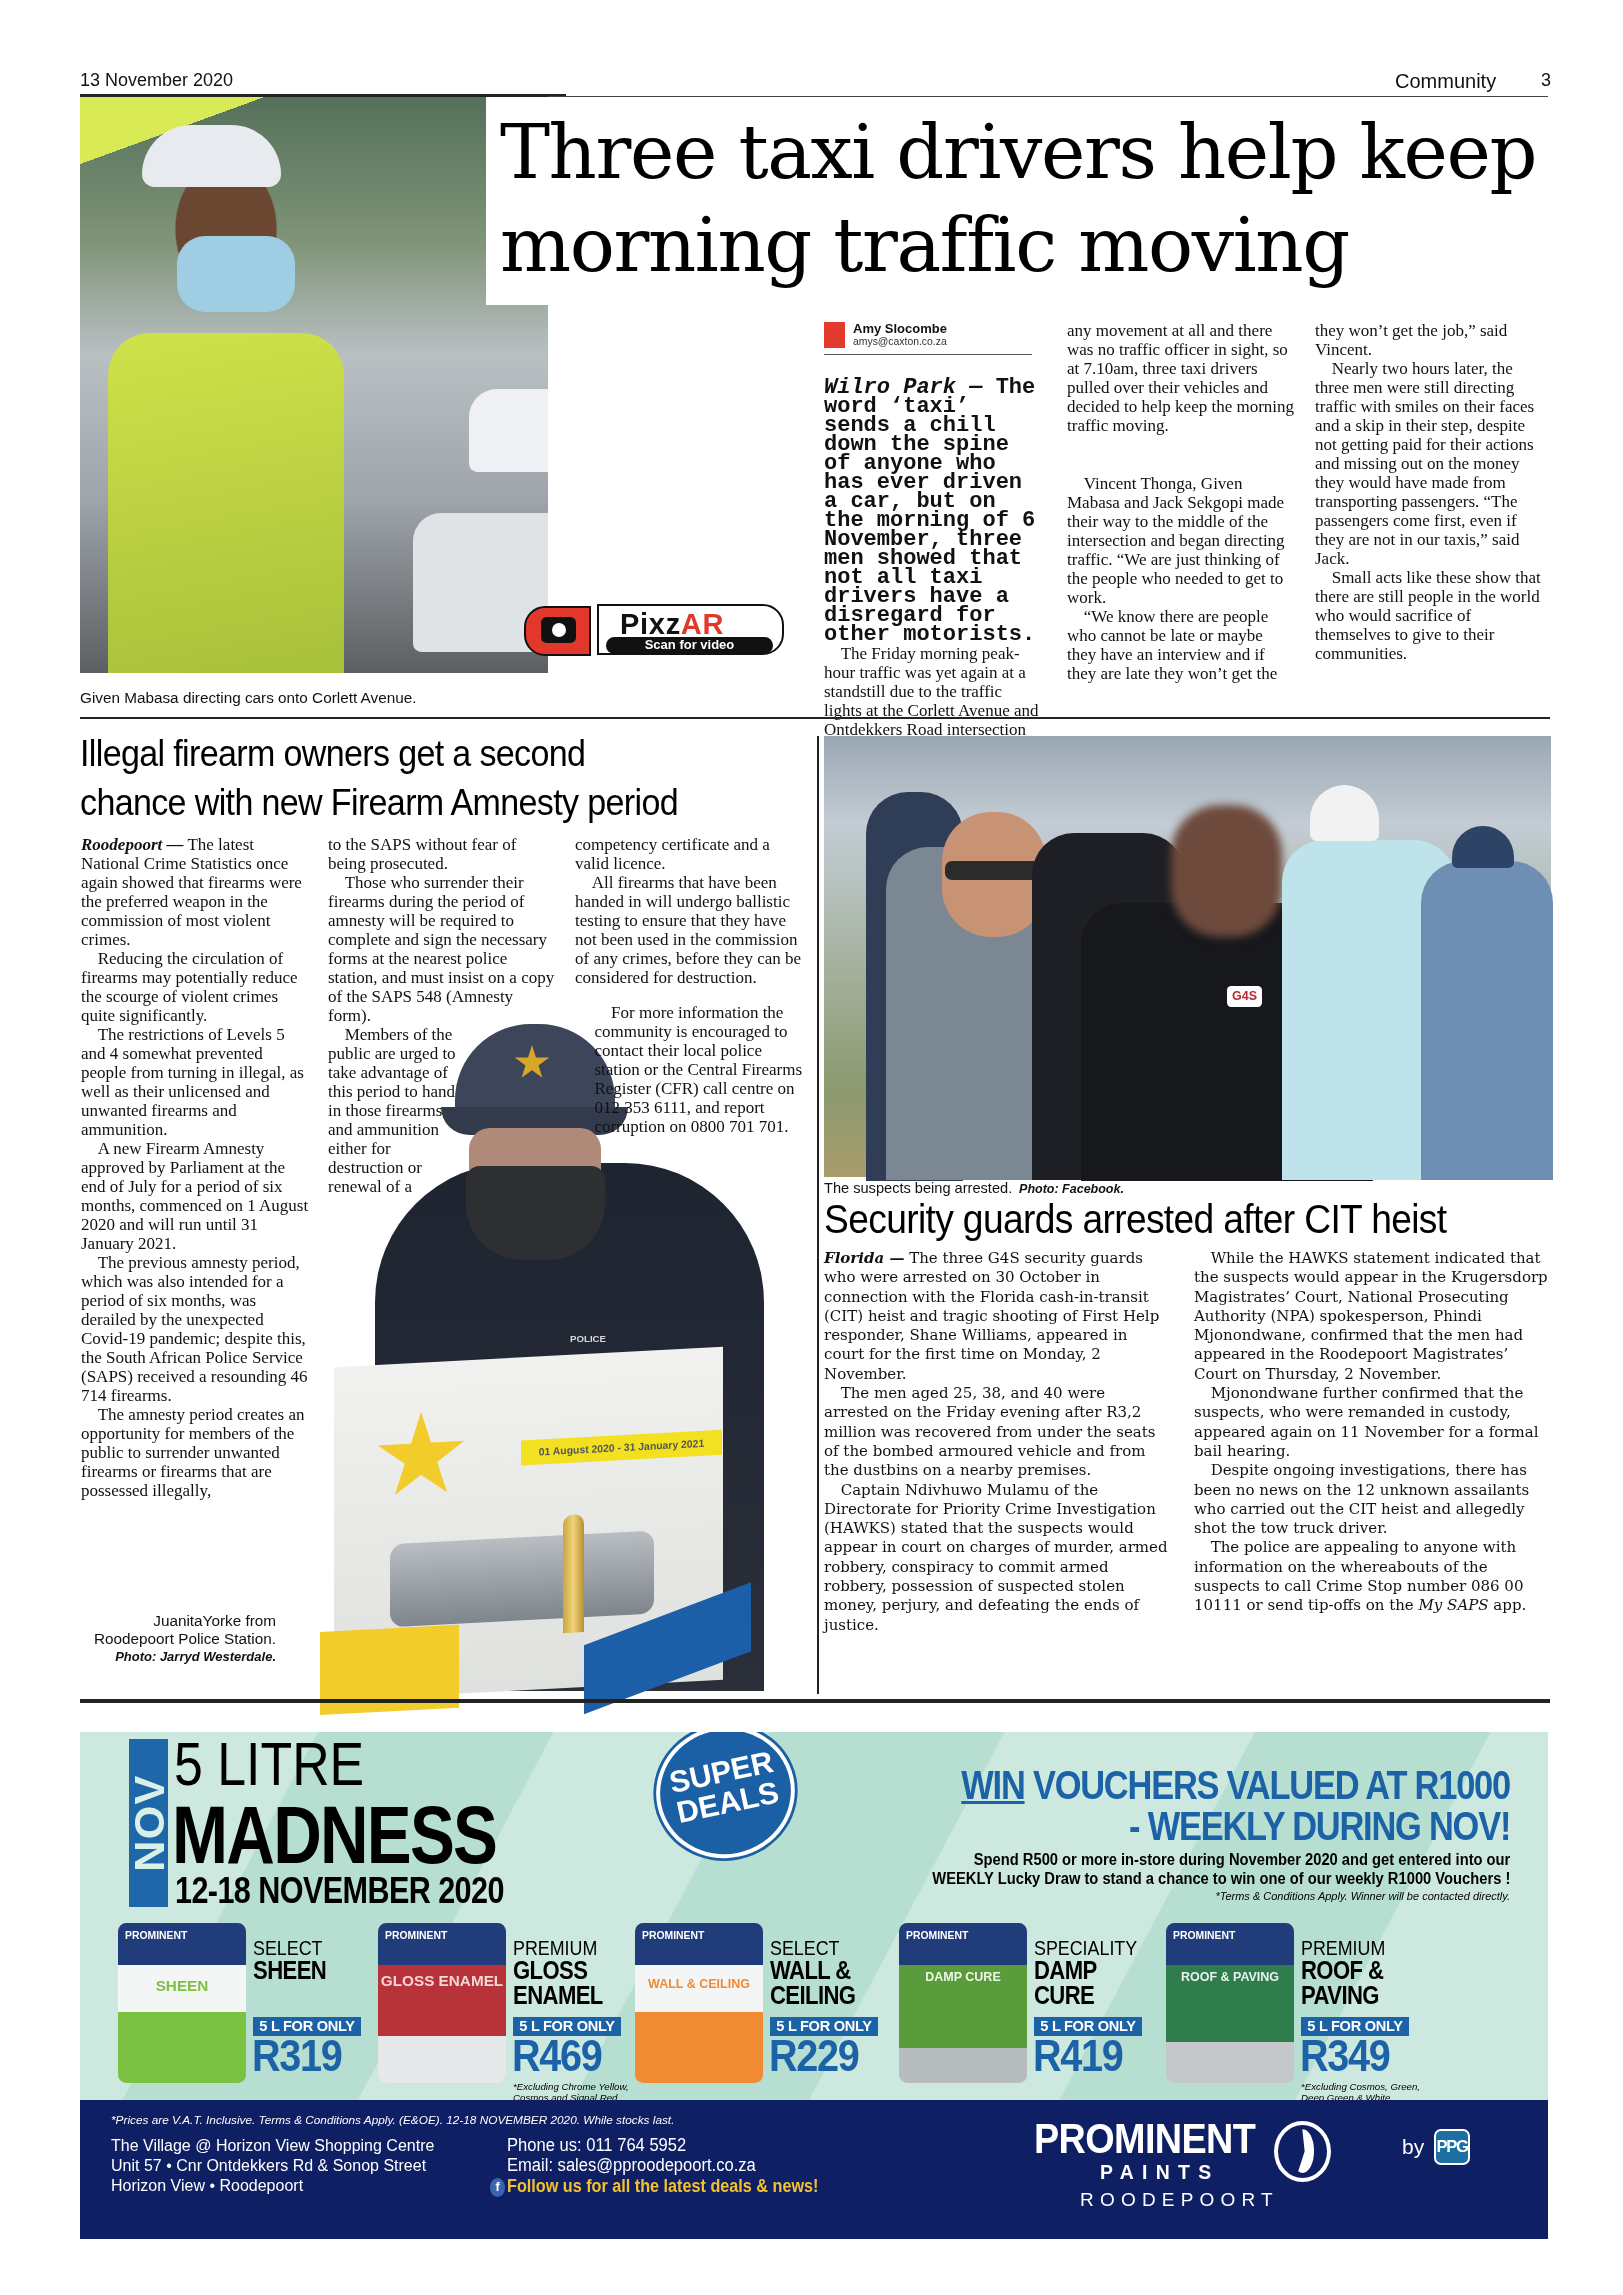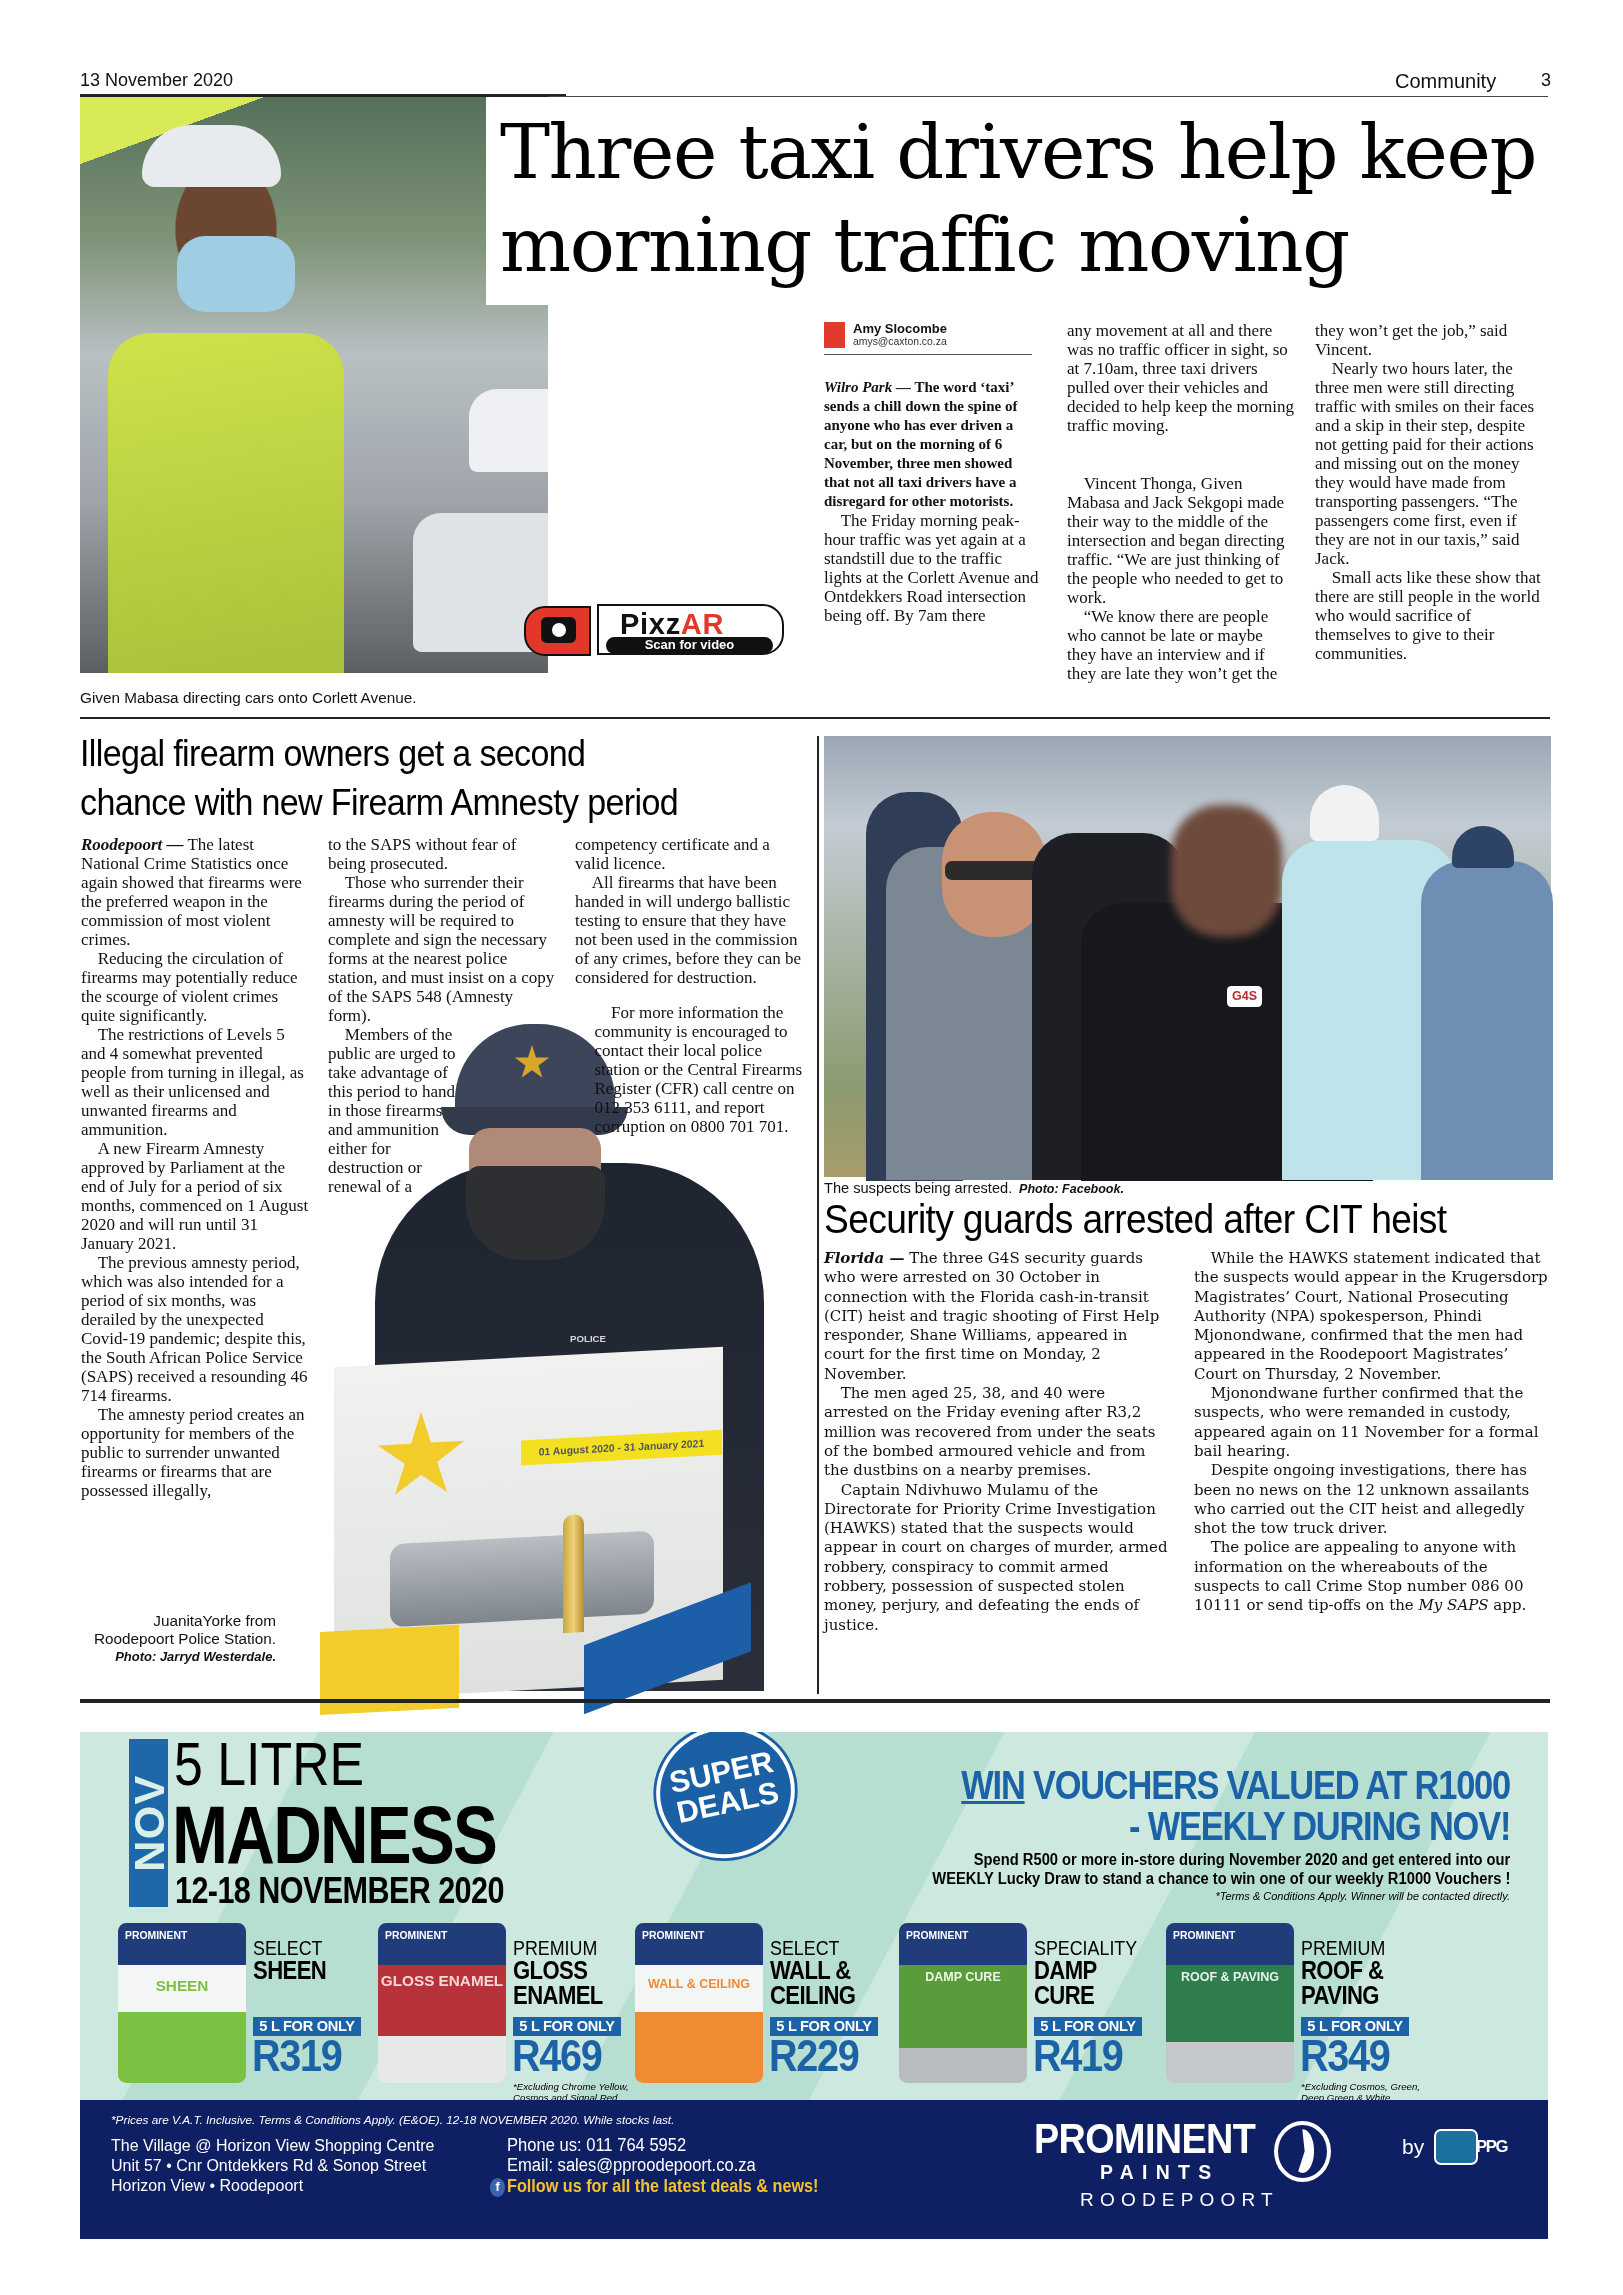--- a/index.html
+++ b/index.html
@@ -110,21 +110,21 @@
   .ad .footer .addr { position:absolute; left: 31px; top: 35px; font-size: 17.4px; line-height: 20px; transform: scaleX(0.92); transform-origin: left top; }
   .ad .footer .phone { position:absolute; left: 427px; top: 35px; font-size: 18px; line-height: 20px; transform: scaleX(0.92); transform-origin: left top; }
   .ad .footer .follow { position:absolute; left: 427px; top: 76px; font-size: 18px; font-weight:bold; color:#f4c12e; transform: scaleX(0.9); transform-origin: left top; }
   .ad .footer .fb { position:absolute; left: 410px; top: 78px; width: 15.3px; height: 19.4px; background:#3a64b0; border-radius: 50%; color:#fff; font-size: 12.5px; text-align:center; line-height: 19.4px; font-weight:bold; }
   .ad .footer .brand { position:absolute; left: 954px; top: 15.3px; font-size: 42px; font-weight: 900; letter-spacing: -0.7px; transform: scaleX(0.9); transform-origin: left top; }
   .ad .footer .paints { position:absolute; left: 1020px; top: 61px; font-size: 19.4px; font-weight: bold; letter-spacing: 8.3px; }
   .ad .footer .roode { position:absolute; left: 1000px; top: 89px; font-size: 19px; letter-spacing: 6.2px; }
   .ad .footer .swirl { position:absolute; left: 1194px; top: 21px; width: 57px; height: 61px; border: 4.2px solid #fff; border-radius: 50%; }
   .ad .footer .swirl::after { content:""; position:absolute; left: 12.5px; top: 4.2px; width: 23.6px; height: 44px; border-radius: 50%; background: #fff; clip-path: polygon(50% 0,100% 0,100% 100%,30% 100%,60% 50%); }
   .ad .footer .by { position:absolute; left: 1322px; top: 35px; font-size: 21px; }
-  .ad .footer .ppg { position:absolute; left: 1354px; top: 29px; width: 36px; height: 36px; background:#1c6fa1; border: 2.1px solid #fff; border-radius: 7px; color:#fff; font-size: 16.7px; font-weight:900; text-align:center; line-height: 32px; letter-spacing: -1.4px; padding-left: 40px; }
+  .ad .footer .ppg { position:absolute; left: 1354px; top: 29px; width: 36px; height: 36px; background:#1c6fa1; border: 2.1px solid #fff; border-radius: 7px; color:#fff; font-size: 16.7px; font-weight:900; text-align:center; line-height: 32px; letter-spacing: -1.4px; }
 </style>
 </head>
 <body>
 
 <div class="abs mast">
   <span class="date">13 November 2020</span>
   <span class="url">www.roodepoortrecord.co.za</span>
   <span class="section">Community</span>
   <span class="pageno">3</span>
 </div>
@@ -160,21 +160,21 @@
 <div class="abs caption-sans" style="left:80px;top:689px;">Given Mabasa directing cars onto Corlett Avenue.</div>
 
 <div class="abs byline">
   <div class="sq"></div>
   <div class="name">Amy Slocombe</div>
   <div class="email">amys@caxton.co.za</div>
   <div class="line"></div>
 </div>
 
 <div class="abs col" style="left:824px;top:378px;width:215px;">
-  <p class="first lead-b" style="font-size:15px;line-height:19px;"><span class="dateline">Wilro Park —</span> <span>The word ‘taxi’ sends a chill down the spine of anyone who has ever driven a car, but on the morning of 6 November, three men showed that not all taxi drivers have a disregard for other motorists.</span></p>
+  <p class="first lead-b" style="font-size:22px;line-height:19px;font-family:Liberation Mono, monospace;"><span class="dateline">Wilro Park —</span> <span>The word ‘taxi’ sends a chill down the spine of anyone who has ever driven a car, but on the morning of 6 November, three men showed that not all taxi drivers have a disregard for other motorists.</span></p>
   <p style="height:115px;overflow:hidden;">The Friday morning peak-hour traffic was yet again at a standstill due to the traffic lights at the Corlett Avenue and Ontdekkers Road intersection being off. By 7am there seemed to be barely any movement at all and there was no traffic officer in sight, so at 7.10am, three taxi drivers pulled over their vehicles and decided to help keep the morning traffic moving.</p>
 </div>
 <div class="abs col" style="left:1067px;top:321px;width:229px;height:389px;overflow:hidden;">
   <p class="first" style="height:153px;overflow:hidden;">any movement at all and there was no traffic officer in sight, so at 7.10am, three taxi drivers pulled over their vehicles and decided to help keep the morning traffic moving.</p>
   <p>Vincent Thonga, Given Mabasa and Jack Sekgopi made their way to the middle of the intersection and began directing traffic. “We are just thinking of the people who needed to get to work.</p>
   <p style="height:76px;overflow:hidden;">“We know there are people who cannot be late or maybe they have an interview and if they are late they won’t get the job,” said Vincent.</p>
 </div>
 <div class="abs col" style="left:1315px;top:321px;width:233px;height:389px;overflow:hidden;">
   <p class="first">they won’t get the job,” said Vincent.</p>
   <p>Nearly two hours later, the three men were still directing traffic with smiles on their faces and a skip in their step, despite not getting paid for their actions and missing out on the money they would have made from transporting passengers. “The passengers come first, even if they are not in our taxis,” said Jack.</p>

